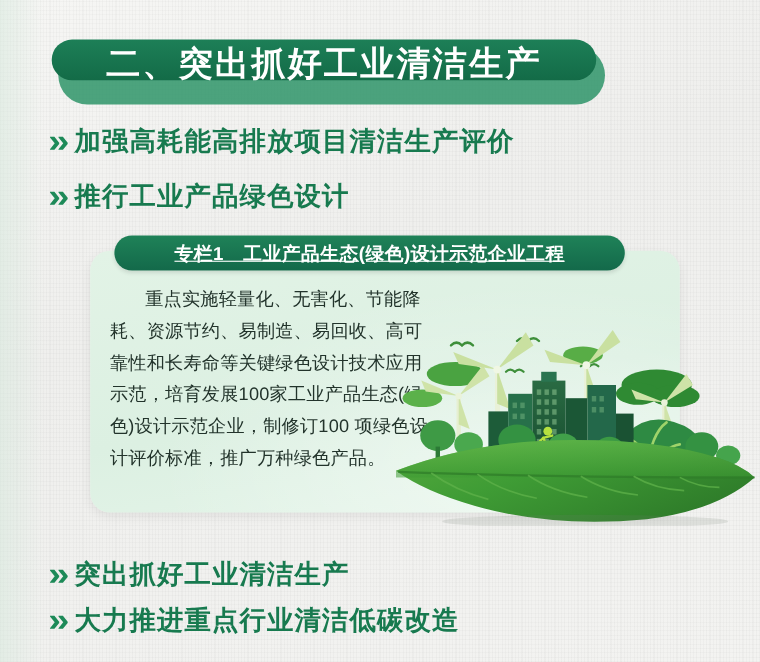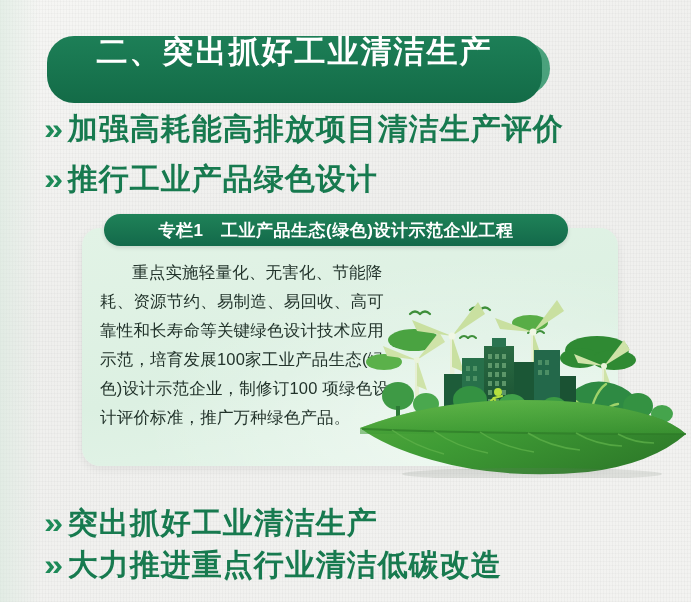--- a/index.html
+++ b/index.html
@@ -22,40 +22,40 @@
     background:linear-gradient(90deg,rgba(214,232,220,.55),rgba(240,240,238,0));
   }
 
   
   .title-wrap{position:absolute;left:47px;top:36px;width:499px;height:58px;}
   .title-shadow{
     position:absolute;left:6px;top:6px;width:497px;height:53px;
     background:#2e9468;border-radius:29px;opacity:.85;
   }
   .title-pill{
-    position:absolute;left:0;top:0;width:495px;height:67px;
+    position:absolute;left:0;top:0;width:495px;height:37px;
     background:linear-gradient(180deg,#1d7f57 0%,#136b47 100%);
     border-radius:27px;
-    display:flex;align-items:flex-start;justify-content:center;
+    display:flex;align-items:flex-end;justify-content:center;
   }
   .title-text{
     color:#ffffff;font-size:31px;font-weight:bold;letter-spacing:2px;
     line-height:1;white-space:nowrap;
   }
 
   
   .heading{
     position:absolute;display:flex;align-items:center;gap:8px;
     color:#177a4f;font-weight:bold;white-space:nowrap;
   }
   .chev{
     color:#1d8a58;font-size:30px;font-weight:bold;line-height:1;
     letter-spacing:-2px;transform:scaleX(1.15);
   }
-  .htext{font-size:30px;line-height:1;letter-spacing:1px;text-align:right;}
+  .htext{font-size:24px;line-height:1;letter-spacing:1px;text-align:right;}
   #h1{left:45px;top:114px;}
   #h2{left:45px;top:164px;}
   #h3{left:45px;top:508px;}
   #h4{left:45px;top:550px;}
 
   
   .panel{
     position:absolute;left:82px;top:228px;width:536px;height:238px;
     background:linear-gradient(170deg,#e2f3e6 0%,#dcf0e2 55%,#e6f5ea 100%);
     border-radius:18px;
@@ -69,21 +69,21 @@
 
   
   .panel-head{
     position:absolute;left:104px;top:214px;width:464px;height:32px;
     background:linear-gradient(180deg,#1f8258 0%,#13694a 100%);
     border-radius:16px;
     display:flex;align-items:center;justify-content:center;
     box-shadow:0 2px 4px rgba(0,0,0,.12);
   }
   .panel-head-text{
-    color:#fff;font-size:17px;font-weight:bold;white-space:nowrap;letter-spacing:.5px;
+    color:#fff;font-size:17px;font-weight:bold;white-space:nowrap;letter-spacing:.5px;text-decoration:underline;
   }
 
   
   .para{
     position:absolute;left:100px;top:258px;width:300px;
     color:#22332b;font-size:16.5px;line-height:29px;letter-spacing:.2px;
     text-indent:32px;
   }
 
   

